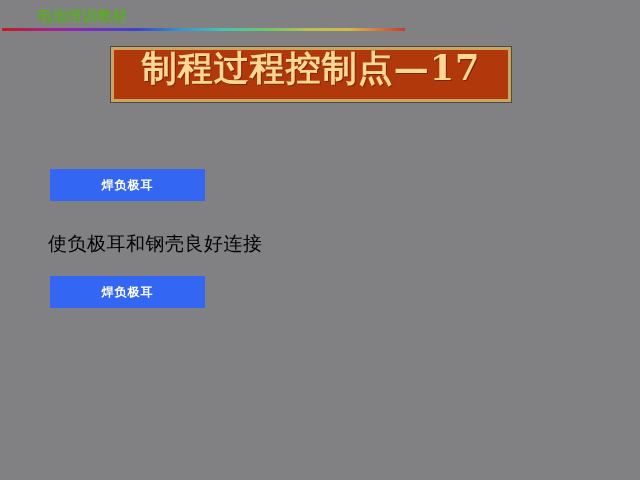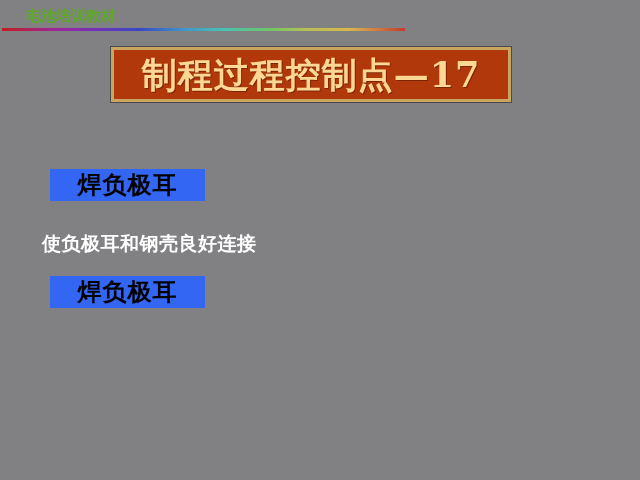--- a/index.html
+++ b/index.html
@@ -19,21 +19,21 @@
     position: absolute;
     left: 0; top: 0;
     width: 640px;
     height: 480px;
     background: #818184;
   }
 
   
   .header-label {
     position: absolute;
-    left: 10px;
+    left: 21px;
     top: 7px;
     font-family: "DejaVu Sans", "Liberation Sans", sans-serif;
     font-size: 15px;
     font-weight: bold;
     color: #5ea82a;
     letter-spacing: 0px;
     line-height: 18px;
     white-space: nowrap;
     padding-left: 16px;
   }
@@ -63,21 +63,21 @@
     position: absolute;
     left: 111px;
     top: 47px;
     width: 400px;
     height: 55px;
     box-sizing: border-box;
     background: #b0380a;
     border: 3px solid #caa560;
     outline: 1px solid #4a4a50;
     display: flex;
-    align-items: center;
+    align-items: flex-start;
     justify-content: center;
   }
   .title-text {
     font-family: "DejaVu Serif", "Liberation Serif", serif;
     font-size: 35px;
     font-weight: bold;
     color: #fcd894;
     line-height: 36px;
     letter-spacing: 1px;
     white-space: nowrap;
@@ -93,36 +93,36 @@
     background: #3366f2;
     display: flex;
     align-items: center;
     justify-content: center;
   }
   .blue-box.one { top: 169px; }
   .blue-box.two { top: 276px; }
 
   .blue-box-text {
     font-family: "DejaVu Serif", "Liberation Serif", serif;
-    font-size: 24px;
+    font-size: 12px;
     font-weight: bold;
-    color: #000000;
+    color: #ffffff;
     line-height: 22px;
     letter-spacing: 1px;
     white-space: nowrap;
   }
 
   
   .body-line {
     position: absolute;
-    left: 42px;
+    left: 48px;
     font-family: "DejaVu Sans", "Liberation Sans", sans-serif;
     font-size: 19px;
-    font-weight: bold;
-    color: #ffffff;
+    font-weight: normal;
+    color: #000000;
     line-height: 24px;
     letter-spacing: 0.5px;
     white-space: nowrap;
   }
   .body-line.first  { top: 231px; }
   .body-line.second { top: 337px; }
 </style>
 </head>
 <body>
 

